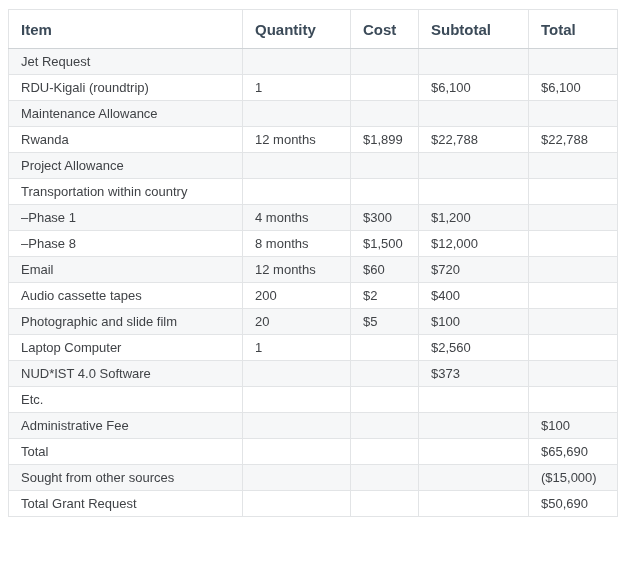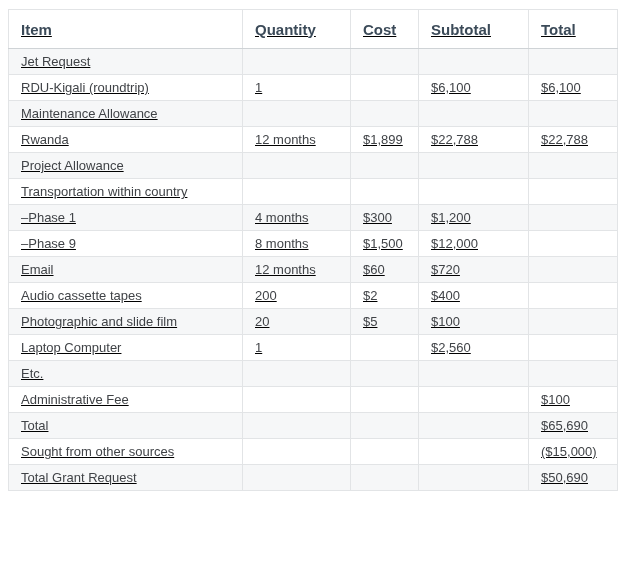--- a/index.html
+++ b/index.html
@@ -22,21 +22,20 @@
   }
   .page{
     padding:9px 0 0 8px;
   }
   table.budget{
     border-collapse:collapse;
     table-layout:fixed;
     width:609px;
     border:1px solid var(--border-outer);
     background:var(--bg);
-    text-decoration:underline;
   }
   col.c-item{width:234px;}
   col.c-quantity{width:108px;}
   col.c-cost{width:68px;}
   col.c-subtotal{width:110px;}
   col.c-total{width:89px;}
   th{
     height:38px;
     padding:0 12px;
     text-align:left;
@@ -133,21 +132,21 @@
           <td></td>
         </tr>
         <tr>
           <td>–Phase 1</td>
           <td>4 months</td>
           <td>$300</td>
           <td>$1,200</td>
           <td></td>
         </tr>
         <tr>
-          <td>–Phase 9</td>
+          <td>–Phase 8</td>
           <td>8 months</td>
           <td>$1,500</td>
           <td>$12,000</td>
           <td></td>
         </tr>
         <tr>
           <td>Email</td>
           <td>12 months</td>
           <td>$60</td>
           <td>$720</td>
@@ -165,20 +164,27 @@
           <td>20</td>
           <td>$5</td>
           <td>$100</td>
           <td></td>
         </tr>
         <tr>
           <td>Laptop Computer</td>
           <td>1</td>
           <td></td>
           <td>$2,560</td>
+          <td></td>
+        </tr>
+        <tr>
+          <td>NUD*IST 4.0 Software</td>
+          <td></td>
+          <td></td>
+          <td>$373</td>
           <td></td>
         </tr>
         <tr>
           <td>Etc.</td>
           <td></td>
           <td></td>
           <td></td>
           <td></td>
         </tr>
         <tr>

